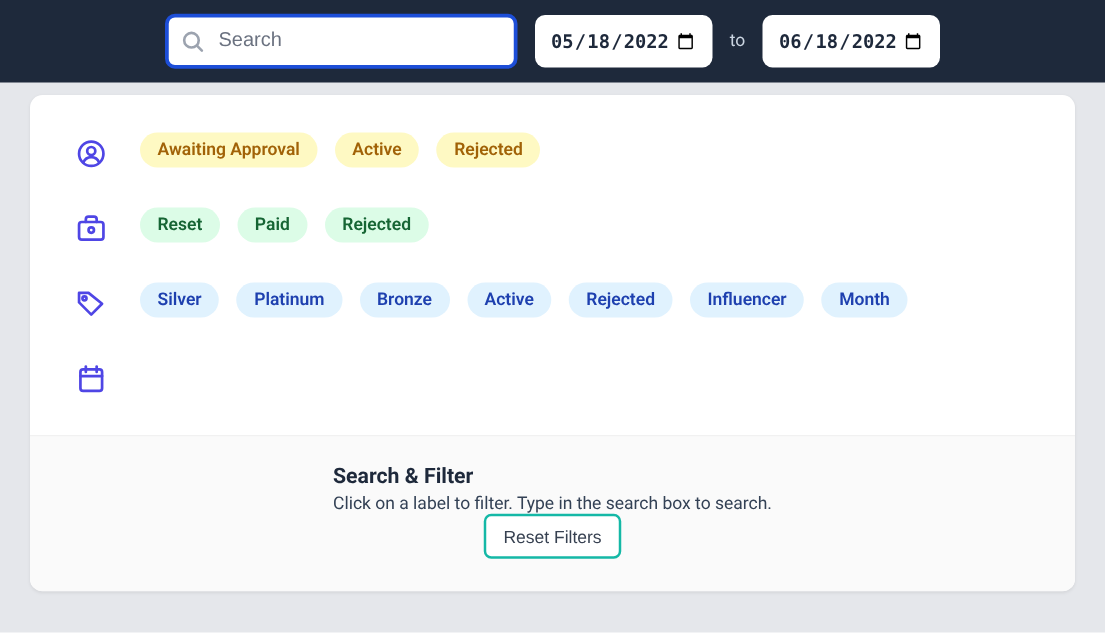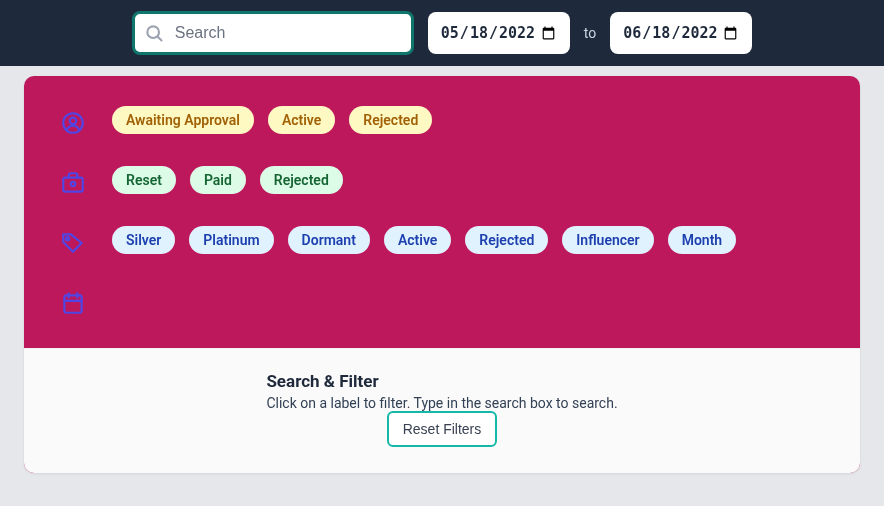--- a/index.html
+++ b/index.html
@@ -23,21 +23,21 @@
       gap: 14px;
       padding: 0 20px;
     }
     .search-wrap {
       position: relative;
       width: 282px;
     }
     .search-input {
       width: 100%;
       height: 44px;
-      border: 3px solid #0f766e;
+      border: 3px solid #1d4ed8;
       border-radius: 8px;
       background: #fff;
       padding: 0 16px 0 40px;
       font-size: 16px;
       color: #1e293b;
       outline: none;
     }
     .search-input::placeholder {
       color: #6b7280;
     }
@@ -61,21 +61,21 @@
       font-weight: 600;
       outline: none;
       width: 142px;
     }
     .to-label {
       color: #cbd5e1;
       font-size: 14px;
       text-align: center;
     }
     .card {
-      background: #be185d;
+      background: #ffffff;
       margin: 10px 24px 16px 24px;
       border-radius: 10px;
       box-shadow: 0 1px 3px rgba(0,0,0,0.08);
       overflow: hidden;
     }
     .filter-body {
       padding: 30px 36px 24px 36px;
     }
     .filter-row {
       display: flex;
@@ -198,21 +198,21 @@
     <div class="filter-row">
       <span class="row-icon">
         <svg viewBox="0 0 24 24" fill="none" stroke="currentColor" stroke-width="2" stroke-linecap="round" stroke-linejoin="round">
           <path d="M20 12l-8 8-9-9V4h7l10 8z"></path>
           <circle cx="7" cy="8" r="1.5"></circle>
         </svg>
       </span>
       <div class="chips">
         <span class="chip chip-blue">Silver</span>
         <span class="chip chip-blue">Platinum</span>
-        <span class="chip chip-blue">Dormant</span>
+        <span class="chip chip-blue">Bronze</span>
         <span class="chip chip-blue">Active</span>
         <span class="chip chip-blue">Rejected</span>
         <span class="chip chip-blue">Influencer</span>
         <span class="chip chip-blue">Month</span>
       </div>
     </div>
 
     <div class="filter-row">
       <span class="row-icon">
         <svg viewBox="0 0 24 24" fill="none" stroke="currentColor" stroke-width="2" stroke-linecap="round" stroke-linejoin="round">

